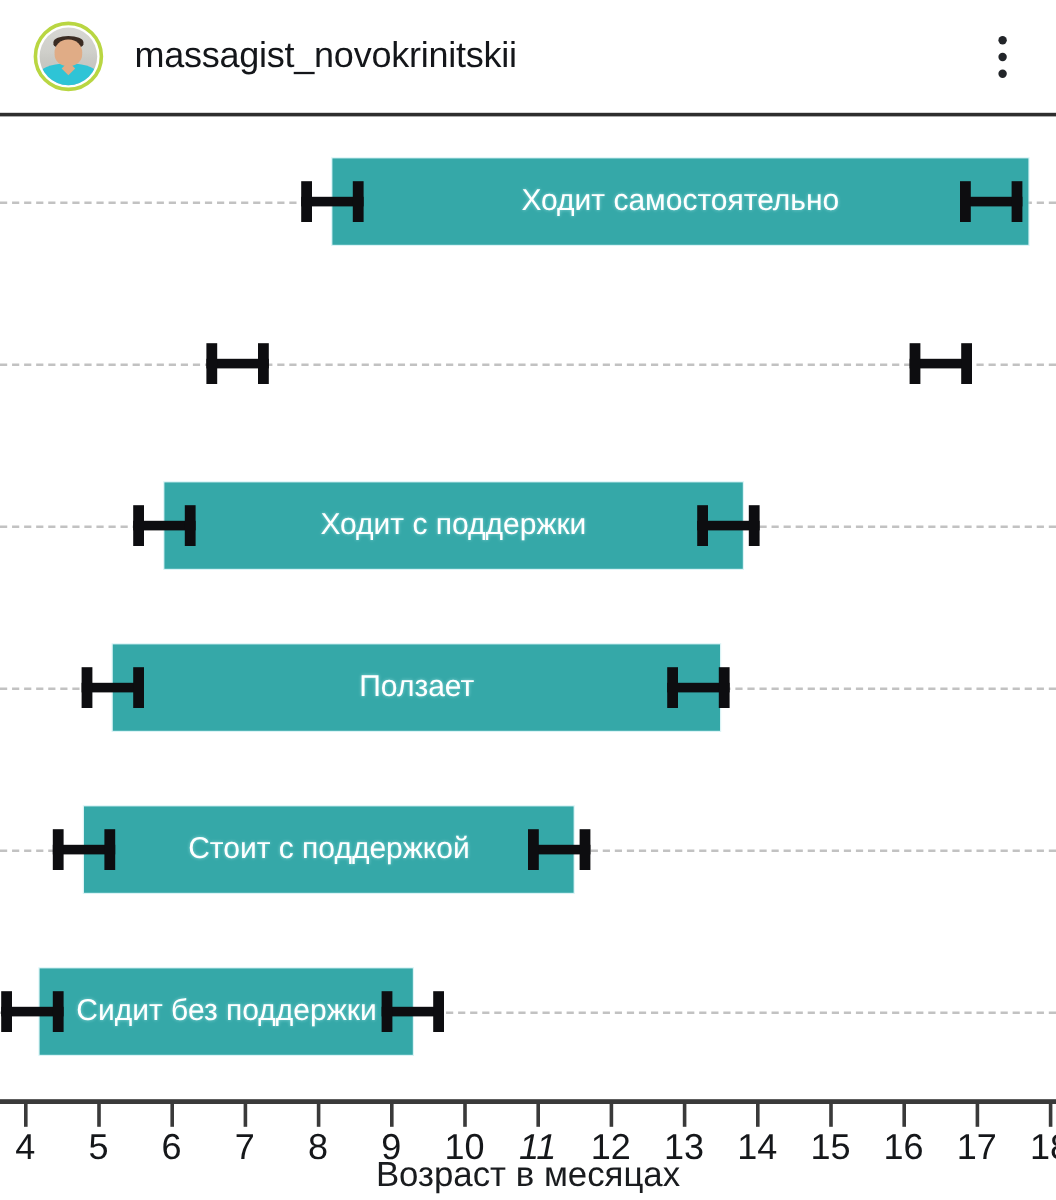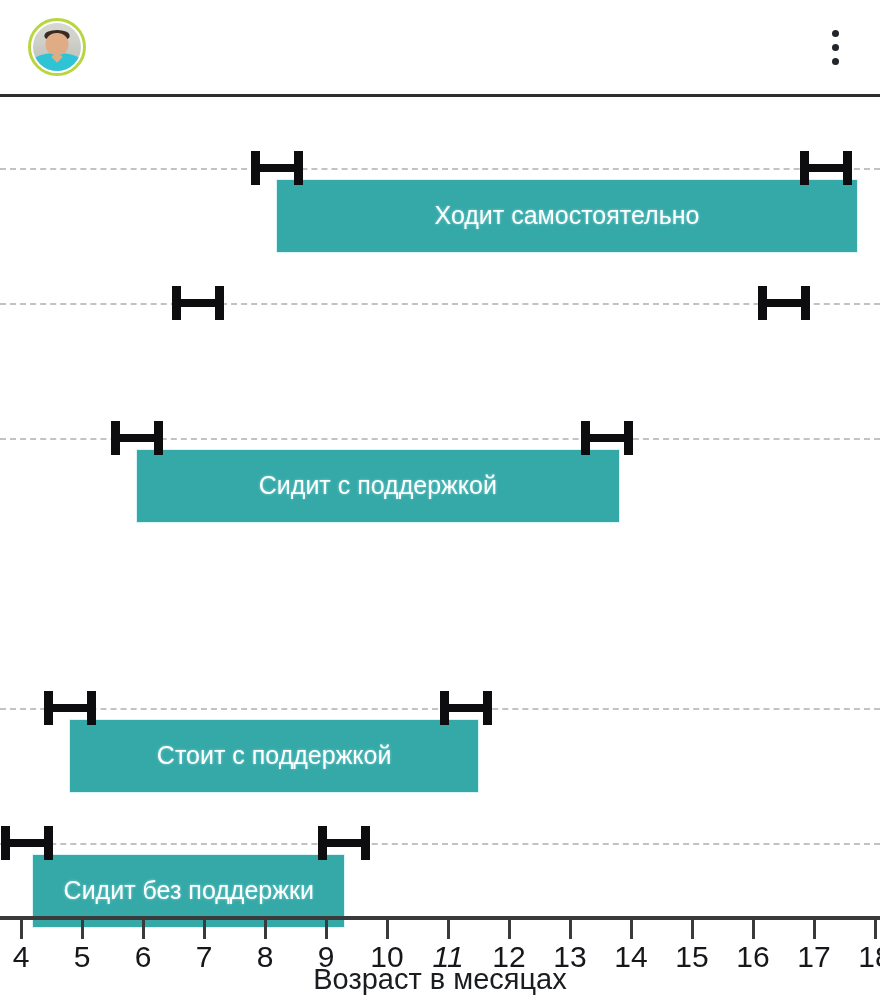--- a/index.html
+++ b/index.html
@@ -157,21 +157,20 @@
   .bar {
     position: absolute;
     top: 50%;
     transform: translateY(-50%);
     height: 72px;
     background: #35a8a8;
     box-shadow: 0 0 0 1px rgba(190,235,238,0.55);
     display: flex;
     align-items: center;
     justify-content: center;
-    margin-top: 48px;
   }
 
   .bar-label {
     color: #ffffff;
     font-size: 25px;
     white-space: nowrap;
     text-shadow: 0 0 3px rgba(150,225,225,0.85);
     padding: 0 6px;
   }
 
@@ -254,20 +253,21 @@
 
     <div class="avatar-ring">
       <div class="avatar-photo">
         <div class="av-body"></div>
         <div class="av-hair"></div>
         <div class="av-face"></div>
         <div class="av-vneck"></div>
       </div>
     </div>
 
+    <div class="ig-username">massagist_novokrinitskii</div>
 
     <div class="ig-menu">
       <span class="dot"></span>
       <span class="dot"></span>
       <span class="dot"></span>
     </div>
   </div>
 
   <div class="chart-wrap">
     <div class="plot" id="plot">
@@ -296,28 +296,44 @@
           </div>
           <div class="errbar" style="left: 757.5px; width: 52px;">
             <span class="stem"></span>
             <span class="cap left"></span>
             <span class="cap right"></span>
           </div>
         </div>
         <div class="row" style="top: 270px;">
           <div class="guide"></div>
           <div class="bar" style="left: 136.9px; width: 481.9px; background: rgb(53, 168, 168);">
-            <span class="bar-label">Сидит с поддержкой</span>
+            <span class="bar-label">Ходит с поддержки</span>
           </div>
           <div class="errbar" style="left: 110.9px; width: 52px;">
             <span class="stem"></span>
             <span class="cap left"></span>
             <span class="cap right"></span>
           </div>
           <div class="errbar" style="left: 580.6px; width: 52px;">
+            <span class="stem"></span>
+            <span class="cap left"></span>
+            <span class="cap right"></span>
+          </div>
+        </div>
+        <div class="row" style="top: 405px;">
+          <div class="guide"></div>
+          <div class="bar" style="left: 94.2px; width: 506.3px; background: rgb(53, 168, 168);">
+            <span class="bar-label">Ползает</span>
+          </div>
+          <div class="errbar" style="left: 68.2px; width: 52px;">
+            <span class="stem"></span>
+            <span class="cap left"></span>
+            <span class="cap right"></span>
+          </div>
+          <div class="errbar" style="left: 556.2px; width: 52px;">
             <span class="stem"></span>
             <span class="cap left"></span>
             <span class="cap right"></span>
           </div>
         </div>
         <div class="row" style="top: 675px;">
           <div class="guide"></div>
           <div class="bar" style="left: 33.2px; width: 311.1px; background: rgb(53, 168, 168);">
             <span class="bar-label">Сидит без поддержки</span>
           </div>

